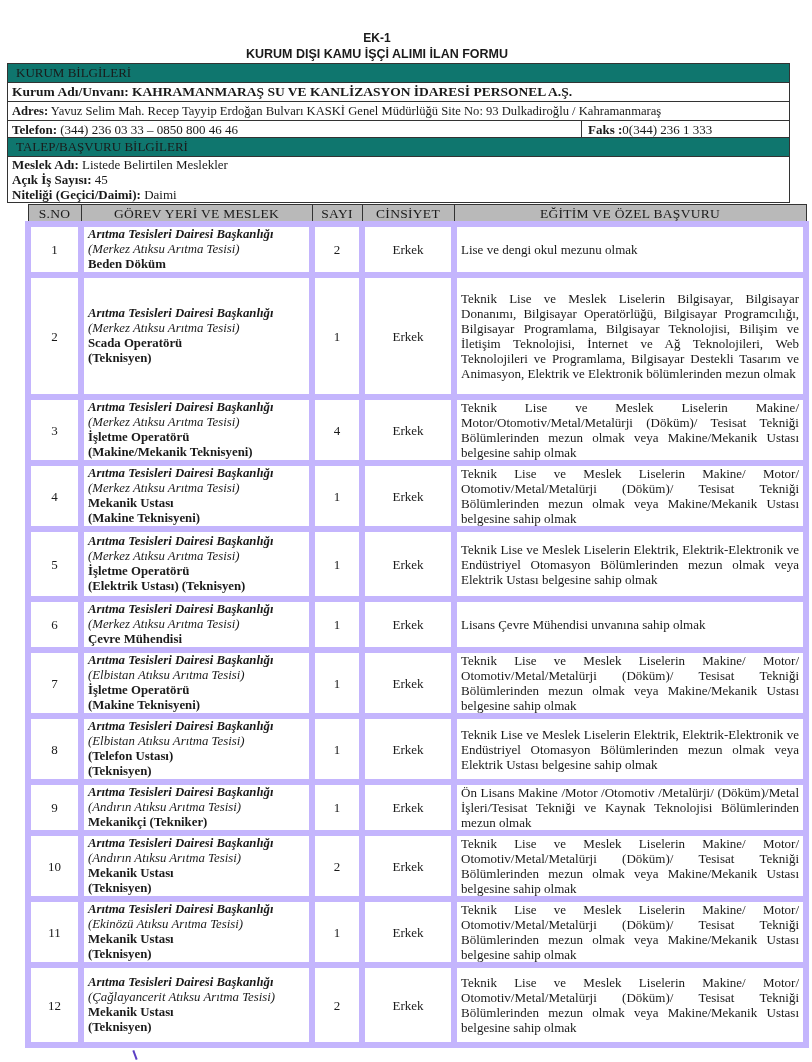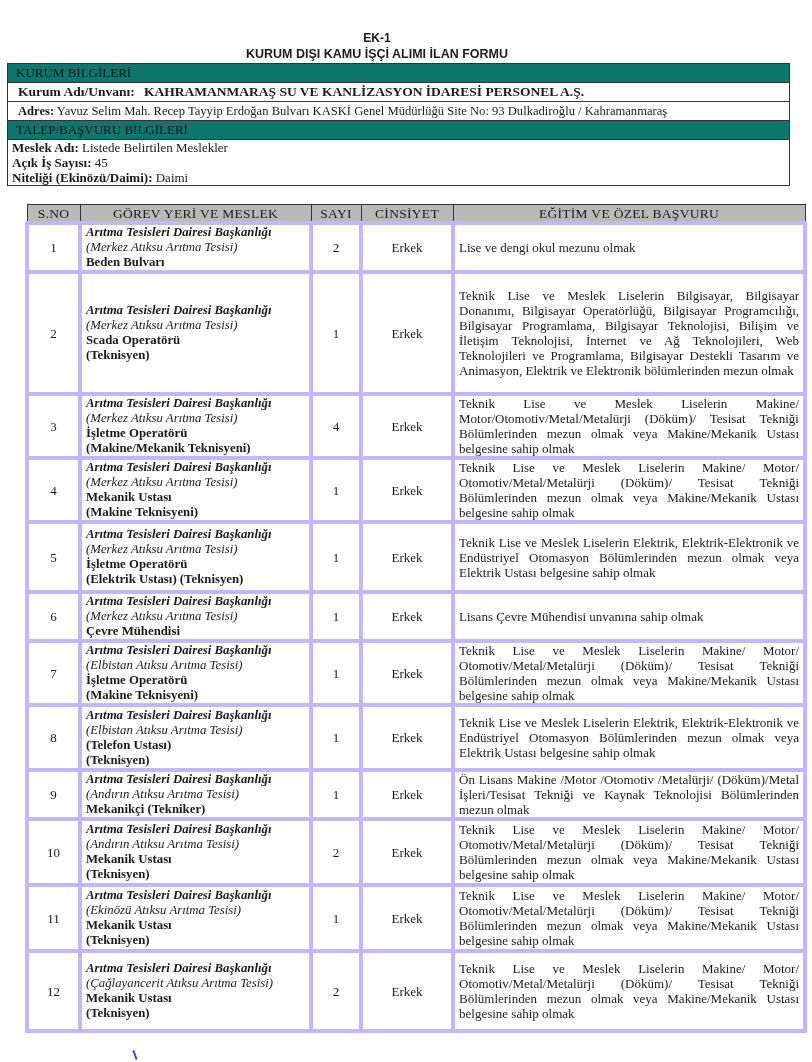--- a/index.html
+++ b/index.html
@@ -9,33 +9,33 @@
             font-family: "Liberation Sans", sans-serif; font-weight: bold; }
   .titles .ek { font-size: 12px; line-height: 16px; }
   .titles .main { font-size: 12.5px; line-height: 17px; }
 
   .info { position: absolute; left: 7px; top: 63px; width: 783px;
           border: 1.5px solid #333; border-bottom: none; box-sizing: border-box; }
   .band { background: #0f766e; font-size: 13px; line-height: 16px; padding: 1px 8px;
           border-bottom: 1px solid #333; height: 16px; }
   .row { font-size: 13px; line-height: 16px; padding: 1px 4px; border-bottom: 1px solid #333;
          height: 16px; white-space: nowrap; overflow: hidden; }
-  .row b { font-weight: bold; margin-left: 6px; }
+  .row b { font-weight: bold; }
   .row.split { display: flex; padding: 0; }
   .row.split .l { flex: 0 0 565px; padding: 1px 4px; border-right: 1px solid #333; }
   .row.split .r { flex: 1; padding: 1px 6px; }
   .plain { font-size: 13px; line-height: 15px; padding: 0 4px; }
   .talep-block { border-bottom: 1px solid #333; padding-bottom: 0; }
 
   table.main { position: absolute; left: 25px; top: 204px; width: 778px;
                border-collapse: collapse; table-layout: fixed; font-size: 13px; }
   table.main th { background: #b9b9b9; font-weight: normal; font-size: 13.5px;
                   height: 16px; line-height: 15px; padding: 0 2px; border: 1px solid #333;
                   letter-spacing: 0.3px; }
-  table.main td { border: 4px solid #c4b5fd; vertical-align: middle; padding: 0 4px; line-height: 15px; }
+  table.main td { border: 6px solid #c4b5fd; vertical-align: middle; padding: 0 4px; line-height: 15px; }
   td.sno, td.sayi, td.cins { text-align: center; }
   td.gorev { font-size: 12.8px; }
   td.gorev .dept { font-style: italic; font-weight: bold; }
   td.gorev .loc { font-style: italic; }
   td.gorev .job { font-weight: bold; }
   td.egitim { text-align: justify; font-size: 13px; }
   .pen { position: absolute; left: 134px; top: 1050px; width: 2px; height: 10px;
          background: #5b3fc4; transform: rotate(-20deg); }
 </style>
 </head>
@@ -49,32 +49,41 @@
 <div class="info">
   <div class="band">KURUM BİLGİLERİ</div>
   <div class="row" style="font-size:13.5px;">
     <b>Kurum Adı/Unvanı:</b>
     <b>KAHRAMANMARAŞ SU VE KANLİZASYON İDARESİ PERSONEL A.Ş.</b>
   </div>
   <div class="row" style="font-size:12.6px;">
     <b>Adres:</b>
     <span>Yavuz Selim Mah. Recep Tayyip Erdoğan Bulvarı KASKİ Genel Müdürlüğü Site No: 93 Dulkadiroğlu / Kahramanmaraş</span>
   </div>
+  <div class="row split">
+    <div class="l">
+      <b>Telefon:</b>
+      <span>(344) 236 03 33 – 0850 800 46 46</span>
+    </div>
+    <div class="r">
+      <b>Faks :</b><span>0(344) 236 1 333</span>
+    </div>
+  </div>
   <div class="band">TALEP/BAŞVURU BİLGİLERİ</div>
   <div class="talep-block">
     <div class="plain">
       <b>Meslek Adı:</b>
       <span>Listede Belirtilen Meslekler</span>
     </div>
     <div class="plain">
       <b>Açık İş Sayısı:</b>
       <span>45</span>
     </div>
     <div class="plain">
-      <b>Niteliği (Ekinözü/Daimi):</b>
+      <b>Niteliği (Geçici/Daimi):</b>
       <span>Daimi</span>
     </div>
   </div>
 </div>
 
 <table class="main">
   <colgroup>
     <col style="width:53px">
       <col style="width:231px">
       <col style="width:50px">
@@ -89,21 +98,21 @@
       <th>CİNSİYET</th>
       <th>EĞİTİM VE ÖZEL BAŞVURU</th>
     </tr>
   </thead>
   <tbody id="tbody">
       <tr style="height: 48px;">
         <td class="sno">1</td>
         <td class="gorev">
           <div class="dept">Arıtma Tesisleri Dairesi Başkanlığı</div>
           <div class="loc">(Merkez Atıksu Arıtma Tesisi)</div>
-          <div class="job">Beden Bulvarı</div>
+          <div class="job">Beden Döküm</div>
         </td>
         <td class="sayi">2</td>
         <td class="cins">Erkek</td>
         <td class="egitim">Lise ve dengi okul mezunu olmak</td>
       </tr>
       <tr style="height: 122px;">
         <td class="sno">2</td>
         <td class="gorev">
           <div class="dept">Arıtma Tesisleri Dairesi Başkanlığı</div>
           <div class="loc">(Merkez Atıksu Arıtma Tesisi)</div>

